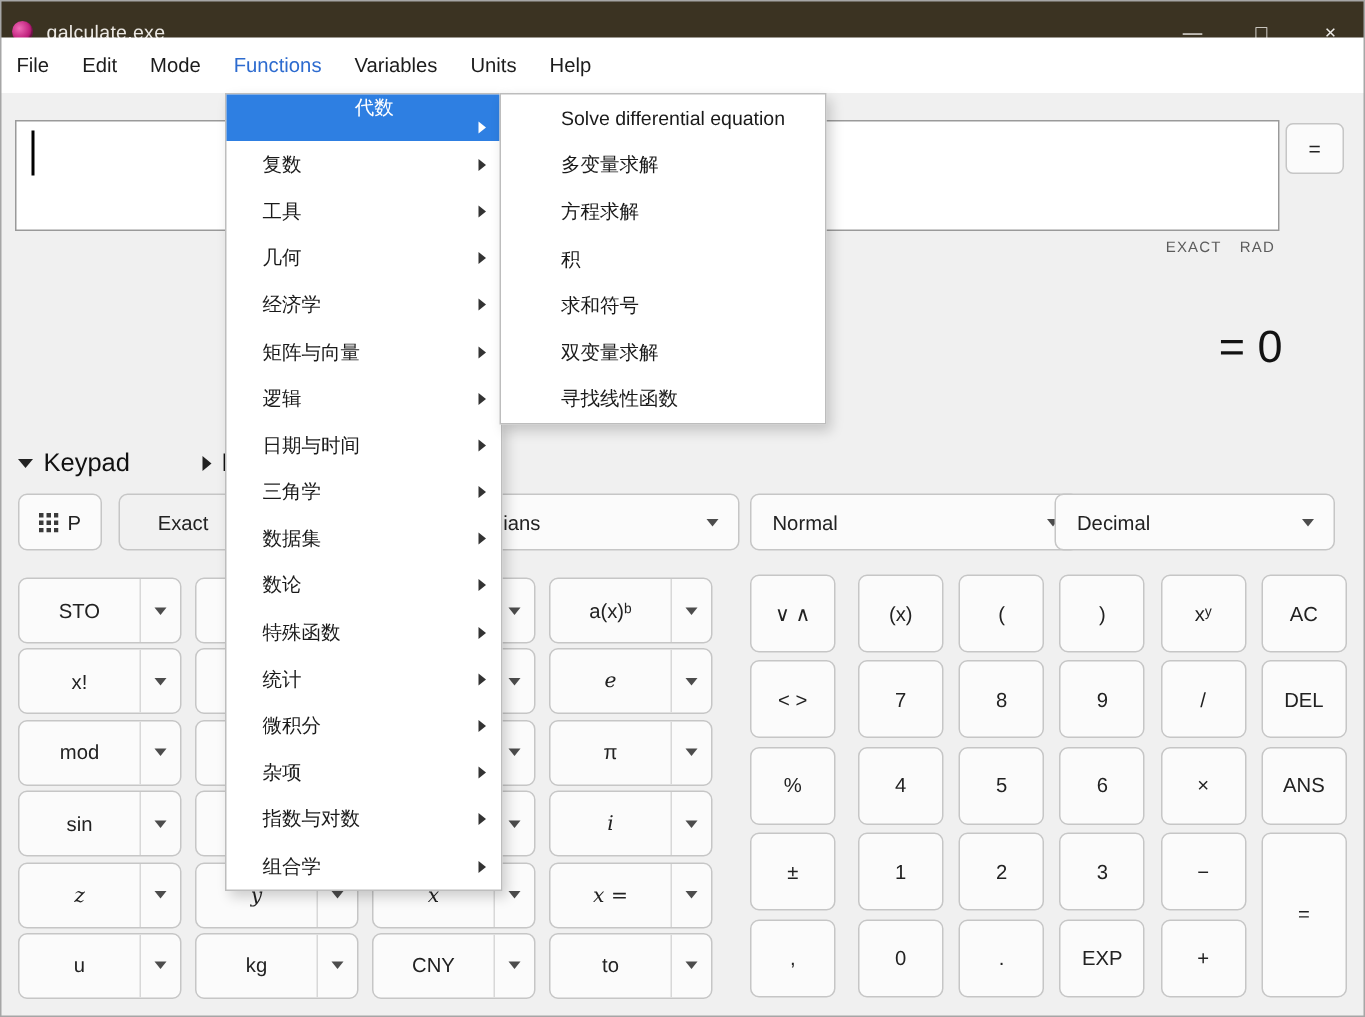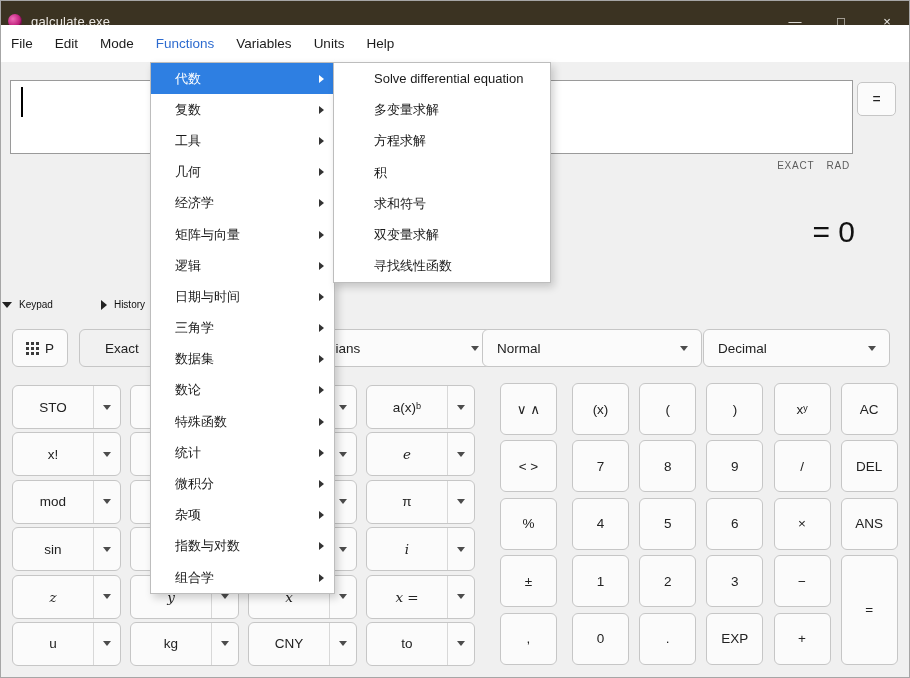--- a/index.html
+++ b/index.html
@@ -35,39 +35,39 @@
     border:1px solid #9a9a9a;box-sizing:border-box;}
   .caret{position:absolute;left:10px;top:6px;width:1.5px;height:30px;background:#000;}
   .eq-btn{position:absolute;left:857px;top:82px;width:39px;height:34px;background:#fbfbfb;
     border:1px solid #c6c6c6;border-radius:5px;box-sizing:border-box;
     display:flex;align-items:center;justify-content:center;font-size:14px;color:#222;}
 
   .status-row{position:absolute;top:160px;right:60px;display:flex;gap:12px;
     font-size:10px;color:#5c5c5c;letter-spacing:.8px;}
   .result{position:absolute;top:215px;right:55px;font-size:30px;color:#121212;}
 
-  .toggles{position:absolute;top:299px;left:2px;display:flex;gap:48px;font-size:10px;color:#111;}
+  .toggles{position:absolute;top:299px;left:12px;display:flex;gap:48px;font-size:17px;color:#111;}
   .toggle{display:flex;align-items:center;gap:7px;}
   .tri-down{width:0;height:0;border-left:5px solid transparent;border-right:5px solid transparent;
     border-top:6px solid #222;display:inline-block;}
   .tri-right{width:0;height:0;border-top:5px solid transparent;border-bottom:5px solid transparent;
     border-left:6px solid #222;display:inline-block;}
 
   
   .tool-btn{position:absolute;top:329px;height:38px;background:#fbfbfb;border:1px solid #c6c6c6;
     border-radius:6px;box-sizing:border-box;display:flex;align-items:center;justify-content:center;
     font-size:13.5px;color:#222;}
   .p-btn{left:12px;width:56px;gap:6px;}
   .exact-btn{left:79px;width:86px;background:#f1f1f1;}
   .combo{position:absolute;top:329px;height:38px;background:#fbfbfb;border:1px solid #c6c6c6;
     border-radius:6px;box-sizing:border-box;display:flex;align-items:center;
     font-size:13.5px;color:#222;padding:0 26px 0 14px;}
   .combo .caret-down{position:absolute;right:13px;}
   .combo-angle{left:178px;width:315px;justify-content:center;padding-left:26px;}
-  .combo-display{left:482px;width:220px;}
+  .combo-display{left:500px;width:220px;}
   .combo-base{left:703px;width:187px;align-items:center;}
   .caret-down{width:0;height:0;border-left:4.5px solid transparent;border-right:4.5px solid transparent;
     border-top:5.5px solid #4c4c4c;display:inline-block;}
 
   
   .keypad-left{position:absolute;left:12px;top:385px;display:grid;
     grid-template-columns:repeat(4,109px);grid-template-rows:repeat(6,44px);
     column-gap:9px;row-gap:3.4px;}
   .split{display:flex;background:#fbfbfb;border:1px solid #c6c6c6;border-radius:6px;
     box-sizing:border-box;overflow:hidden;}
@@ -83,21 +83,21 @@
     column-gap:10.2px;row-gap:5.4px;}
   .key{background:#fbfbfb;border:1px solid #c6c6c6;border-radius:6px;box-sizing:border-box;
     display:flex;align-items:center;justify-content:center;font-size:13.5px;color:#222;}
 
   
   .menu{position:absolute;left:150px;top:62px;width:185px;background:#ffffff;
     border:1px solid #bdbdbd;box-sizing:border-box;z-index:100;
     box-shadow:3px 4px 8px rgba(0,0,0,.18);}
   .menu-item{height:31.2px;display:flex;align-items:center;padding:0 10px 0 24px;
     font-size:13px;color:#1a1a1a;box-sizing:border-box;}
-  .menu-item.selected{background:#2e7fe2;color:#ffffff;}
+  .menu-item.selected{background:#2e7fe2;color:#ffffff;flex-direction:column;}
   .subarrow{margin-left:auto;width:0;height:0;border-top:4px solid transparent;
     border-bottom:4px solid transparent;border-left:5px solid #333;}
   .menu-item.selected .subarrow{border-left-color:#fff;}
 
   .submenu{position:absolute;left:333px;top:62px;width:218px;background:#ffffff;
     border:1px solid #bdbdbd;box-sizing:border-box;z-index:101;
     box-shadow:3px 4px 8px rgba(0,0,0,.18);}
   .submenu-item{height:31.3px;display:flex;align-items:center;padding:0 10px 0 40px;
     font-size:13px;color:#1a1a1a;box-sizing:border-box;}
 </style>

